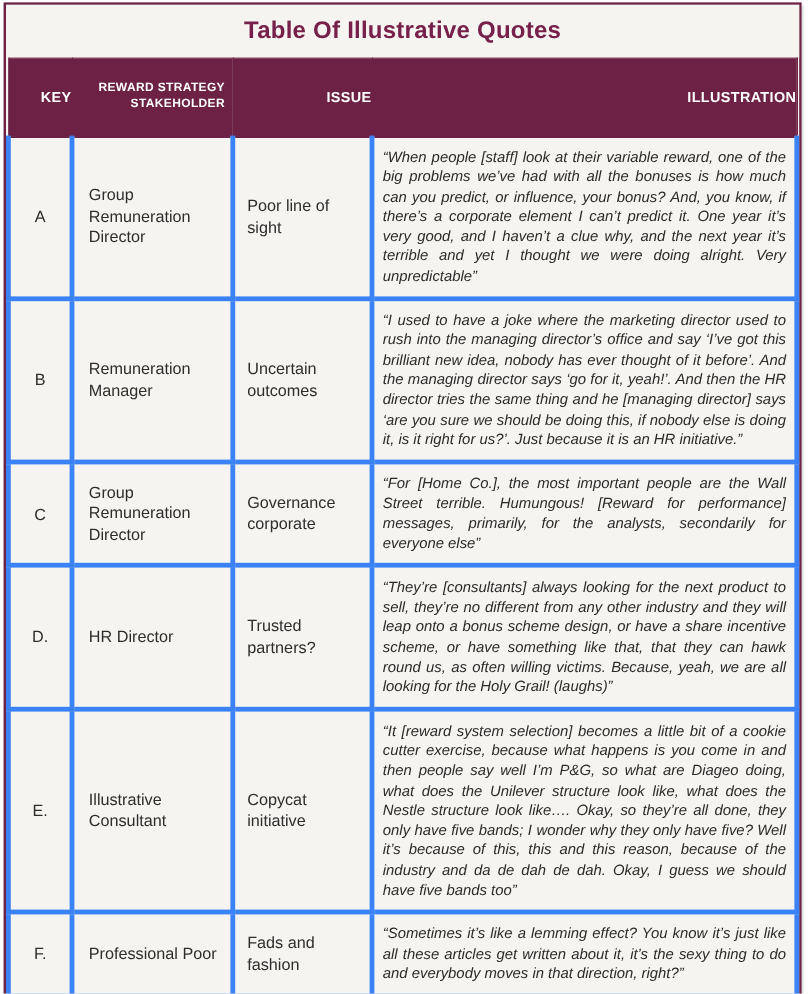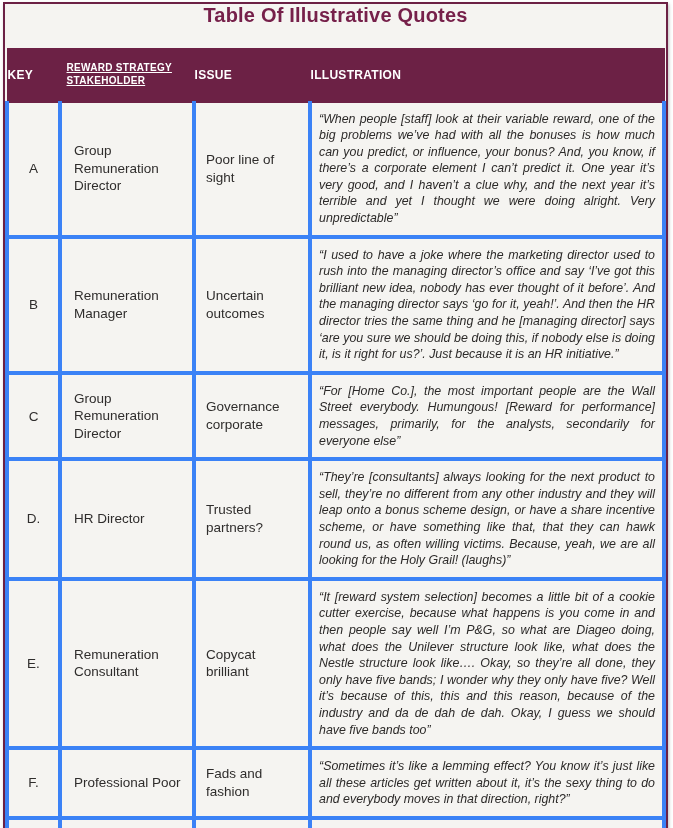--- a/index.html
+++ b/index.html
@@ -10,21 +10,21 @@
     position: absolute;
     left: 3px; top: 2px;
     width: 665px;
     border: 2px solid #6C2145;
     background: #F5F4F1;
     box-shadow: 1px 2px 3px rgba(110,110,110,0.45);
   }
 
   .title-bar {
     height: 44px;
-    display: flex; justify-content: center;
+    display: flex; align-items: center; justify-content: center;
     background: #F5F4F1;
   }
   .title-bar h1 {
     font-size: 20px; font-weight: bold; color: #76204A;
     letter-spacing: 0.2px;
   }
 
   table {
     width: 100%;
     border-collapse: collapse;
@@ -32,29 +32,29 @@
   }
   col.c-key { width: 53px; }
   col.c-stake { width: 134px; }
   col.c-issue { width: 116px; }
   col.c-illu { width: auto; }
 
   thead th {
     background: #6C2145;
     color: #ffffff;
     border: 1px solid #6C2145;
-    height: 53px;
+    height: 65px;
     vertical-align: middle;
-    text-align: left;
+    text-align: right;
     font-weight: bold;
     text-transform: uppercase;
     letter-spacing: 0.3px;
   }
   th.h-main { font-size: 12px; }
-  th.h-small { font-size: 10px; line-height: 1.25; padding: 0 6px; text-decoration: underline; }
+  th.h-small { font-size: 10px; line-height: 1.25; padding: 0 6px; }
 
   tbody td {
     border: 4px solid #3b82f6;
     vertical-align: middle;
     background: #F5F4F1;
     color: #333130;
   }
   tbody tr:first-child td { border-top: 2px solid #6C2145; }
 
   td.key {
@@ -121,32 +121,32 @@
       <tr class="r1">
         <td class="key">B</td>
         <td class="stake">Remuneration Manager</td>
         <td class="issue">Uncertain outcomes</td>
         <td class="illu">“I used to have a joke where the marketing director used to rush into the managing director’s office and say ‘I’ve got this brilliant new idea, nobody has ever thought of it before’. And the managing director says ‘go for it, yeah!’. And then the HR director tries the same thing and he [managing director] says ‘are you sure we should be doing this, if nobody else is doing it, is it right for us?’. Just because it is an HR initiative.”</td>
       </tr>
       <tr class="r2">
         <td class="key">C</td>
         <td class="stake">Group Remuneration Director</td>
         <td class="issue">Governance corporate</td>
-        <td class="illu">“For [Home Co.], the most important people are the Wall Street everybody. Humungous! [Reward for performance] messages, primarily, for the analysts, secondarily for everyone else”</td>
+        <td class="illu">“For [Home Co.], the most important people are the Wall Street terrible. Humungous! [Reward for performance] messages, primarily, for the analysts, secondarily for everyone else”</td>
       </tr>
       <tr class="r3">
         <td class="key">D.</td>
         <td class="stake">HR Director</td>
         <td class="issue">Trusted partners?</td>
         <td class="illu">“They’re [consultants] always looking for the next product to sell, they’re no different from any other industry and they will leap onto a bonus scheme design, or have a share incentive scheme, or have something like that, that they can hawk round us, as often willing victims. Because, yeah, we are all looking for the Holy Grail! (laughs)”</td>
       </tr>
       <tr class="r4">
         <td class="key">E.</td>
-        <td class="stake">Remuneration Consultant</td>
-        <td class="issue">Copycat brilliant</td>
+        <td class="stake">Illustrative Consultant</td>
+        <td class="issue">Copycat initiative</td>
         <td class="illu">“It [reward system selection] becomes a little bit of a cookie cutter exercise, because what happens is you come in and then people say well I’m P&amp;G, so what are Diageo doing, what does the Unilever structure look like, what does the Nestle structure look like…. Okay, so they’re all done, they only have five bands; I wonder why they only have five? Well it’s because of this, this and this reason, because of the industry and da de dah de dah. Okay, I guess we should have five bands too”</td>
       </tr>
       <tr class="r5">
         <td class="key">F.</td>
         <td class="stake">Professional Poor</td>
         <td class="issue">Fads and fashion</td>
         <td class="illu">“Sometimes it’s like a lemming effect? You know it’s just like all these articles get written about it, it’s the sexy thing to do and everybody moves in that direction, right?”</td>
       </tr>
       <tr class="r6">
         <td class="key">G.</td>

